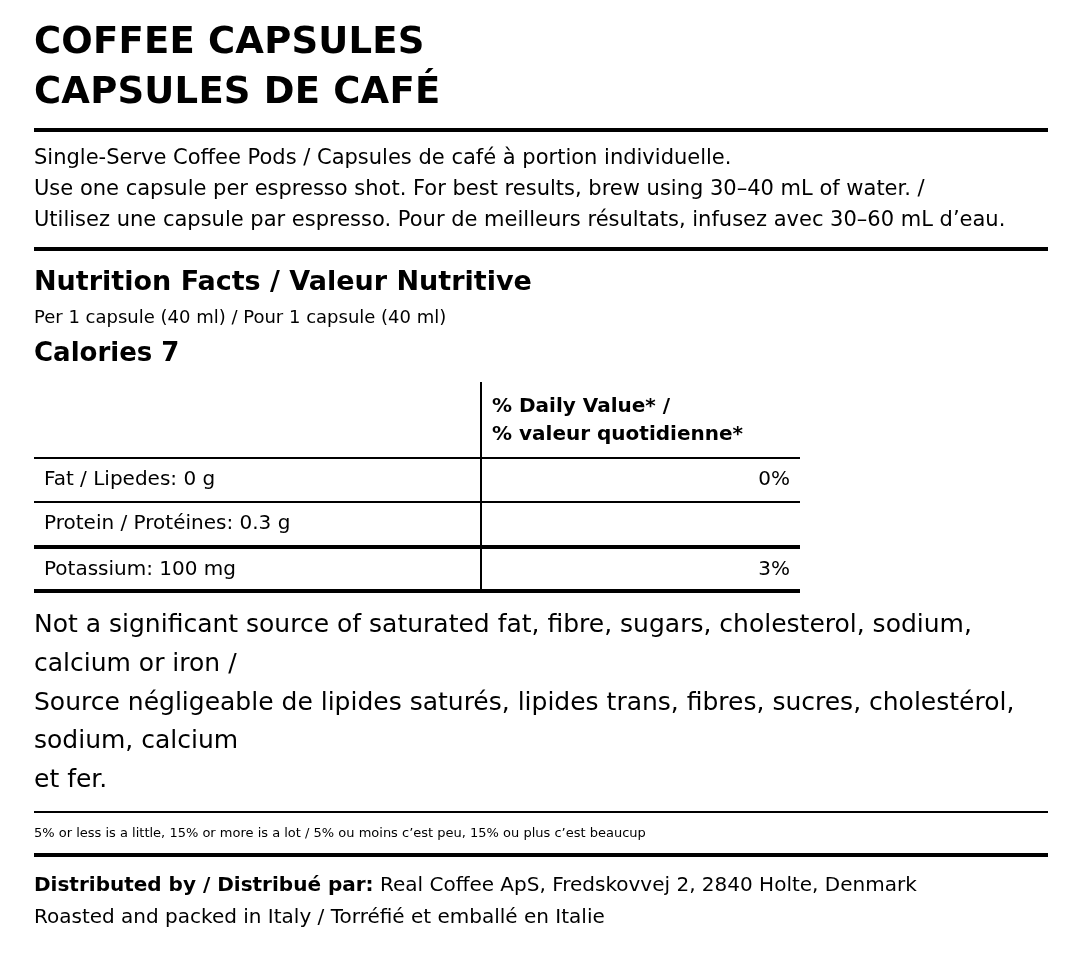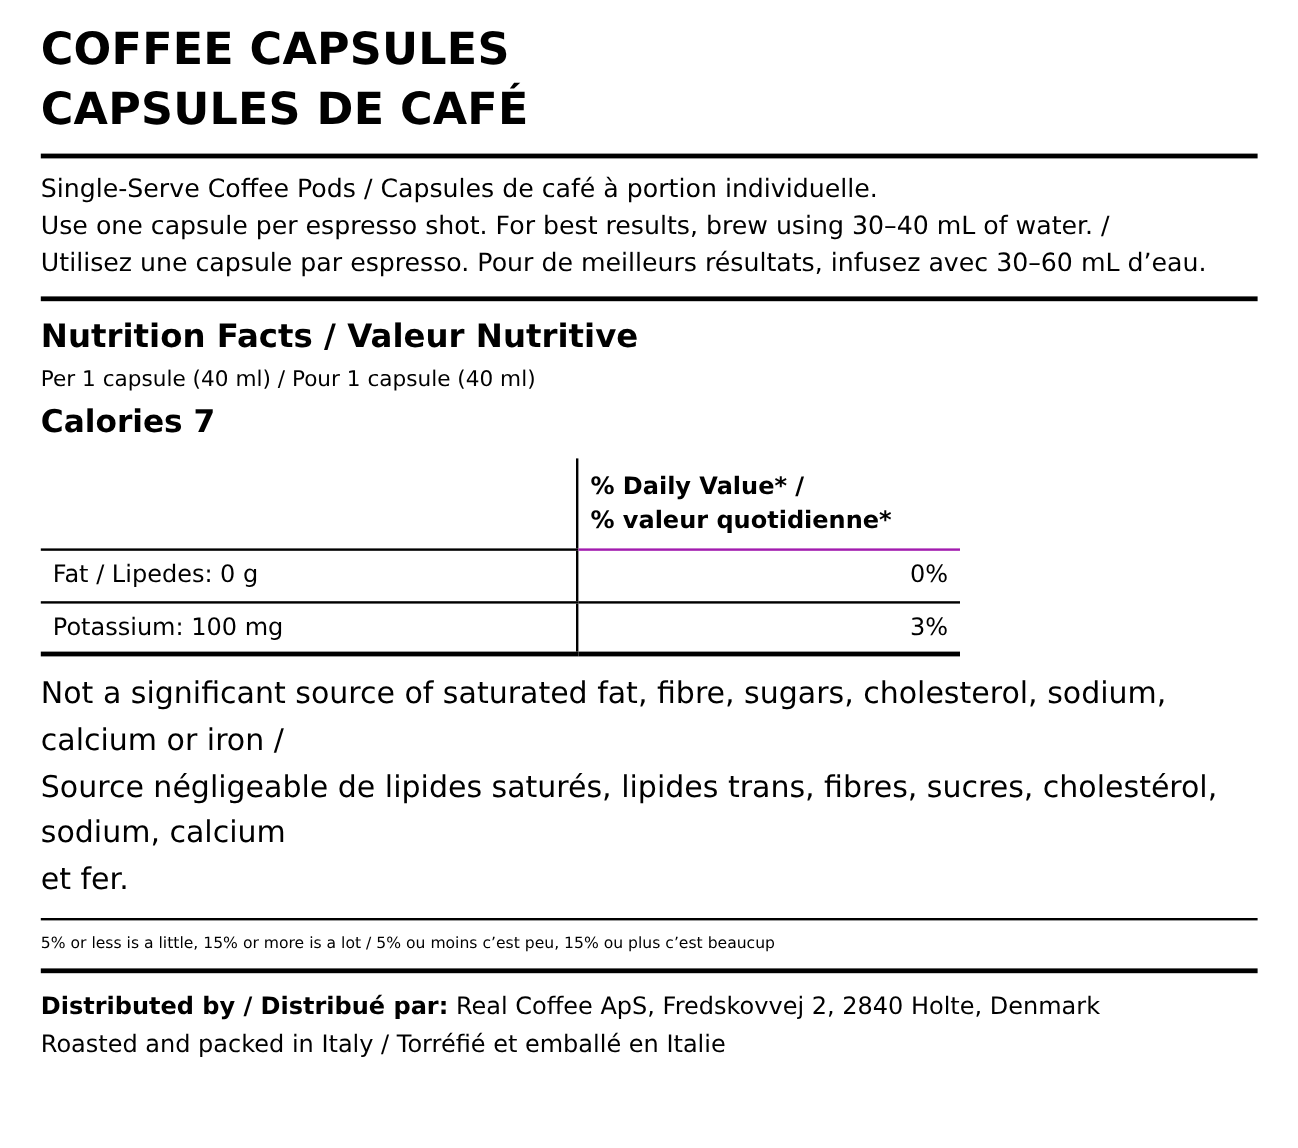--- a/index.html
+++ b/index.html
@@ -77,21 +77,21 @@
   }
   table.nf td {
     vertical-align: top;
     padding: 7px 10px 9px 10px;
     font-size: 20px;
   }
   .col-left { width: 426px; }
   .col-right { width: 298px; }
 
   tr.row-head td {
-    border-bottom: 2px solid #a21caf;
+    border-bottom: 2px solid #000000;
     font-weight: bold;
     line-height: 1.4;
     padding-top: 9px;
     padding-bottom: 10px;
   }
   tr.row-head td.col-left { border-bottom: 2px solid #000; }
   td.col-right { border-left: 2px solid #000; }
   tr.row-data td {
     border-bottom: 2px solid #000;
     height: 26px;
@@ -162,20 +162,24 @@
       <td class="col-left"></td>
       <td class="col-right">
         <div>% Daily Value* /</div>
         <div>% valeur quotidienne*</div>
       </td>
     </tr>
     <tr class="row-data">
       <td class="col-left">Fat / Lipedes: 0 g</td>
       <td class="col-right dv-val">0%</td>
     </tr>
+    <tr class="row-data thick-below">
+      <td class="col-left">Protein / Protéines: 0.3 g</td>
+      <td class="col-right dv-val"></td>
+    </tr>
     <tr class="row-last">
       <td class="col-left">Potassium: 100 mg</td>
       <td class="col-right dv-val">3%</td>
     </tr>
   </tbody>
     </table>
 
   <div class="notsig">
     <div>Not a significant source of saturated fat, fibre, sugars, cholesterol, sodium, calcium or iron /</div>
     <div>Source négligeable de lipides saturés, lipides trans, fibres, sucres, cholestérol, sodium, calcium</div>

